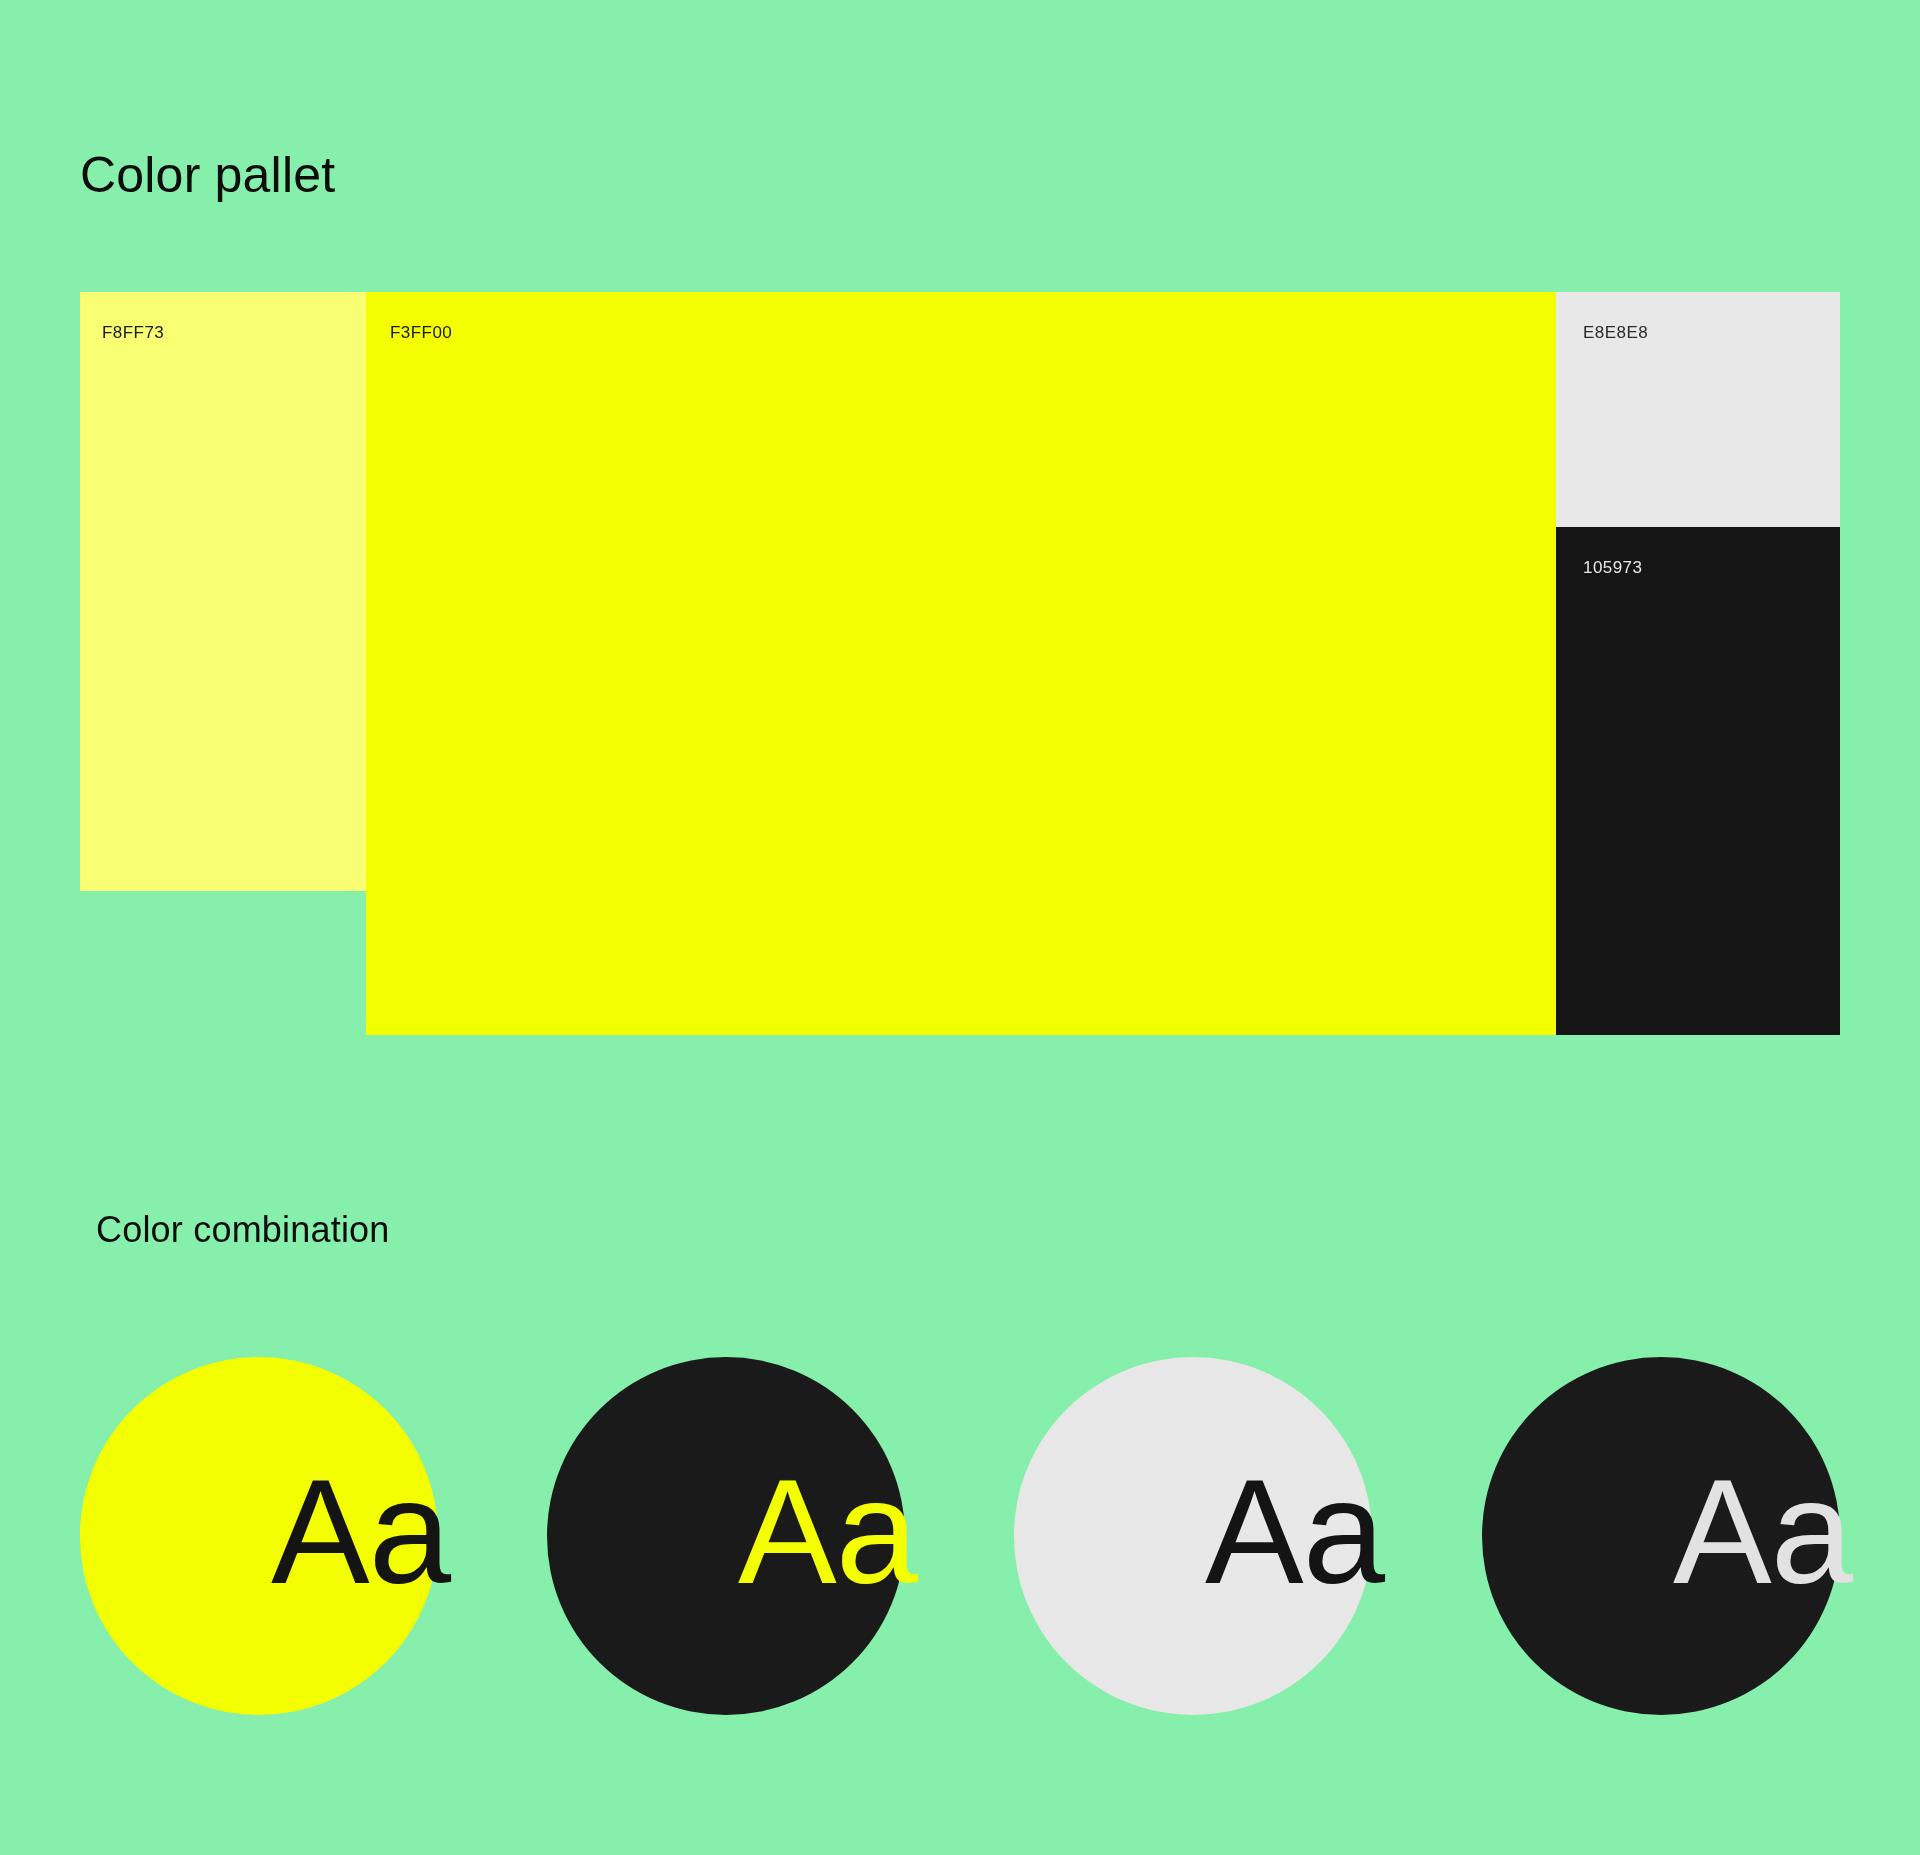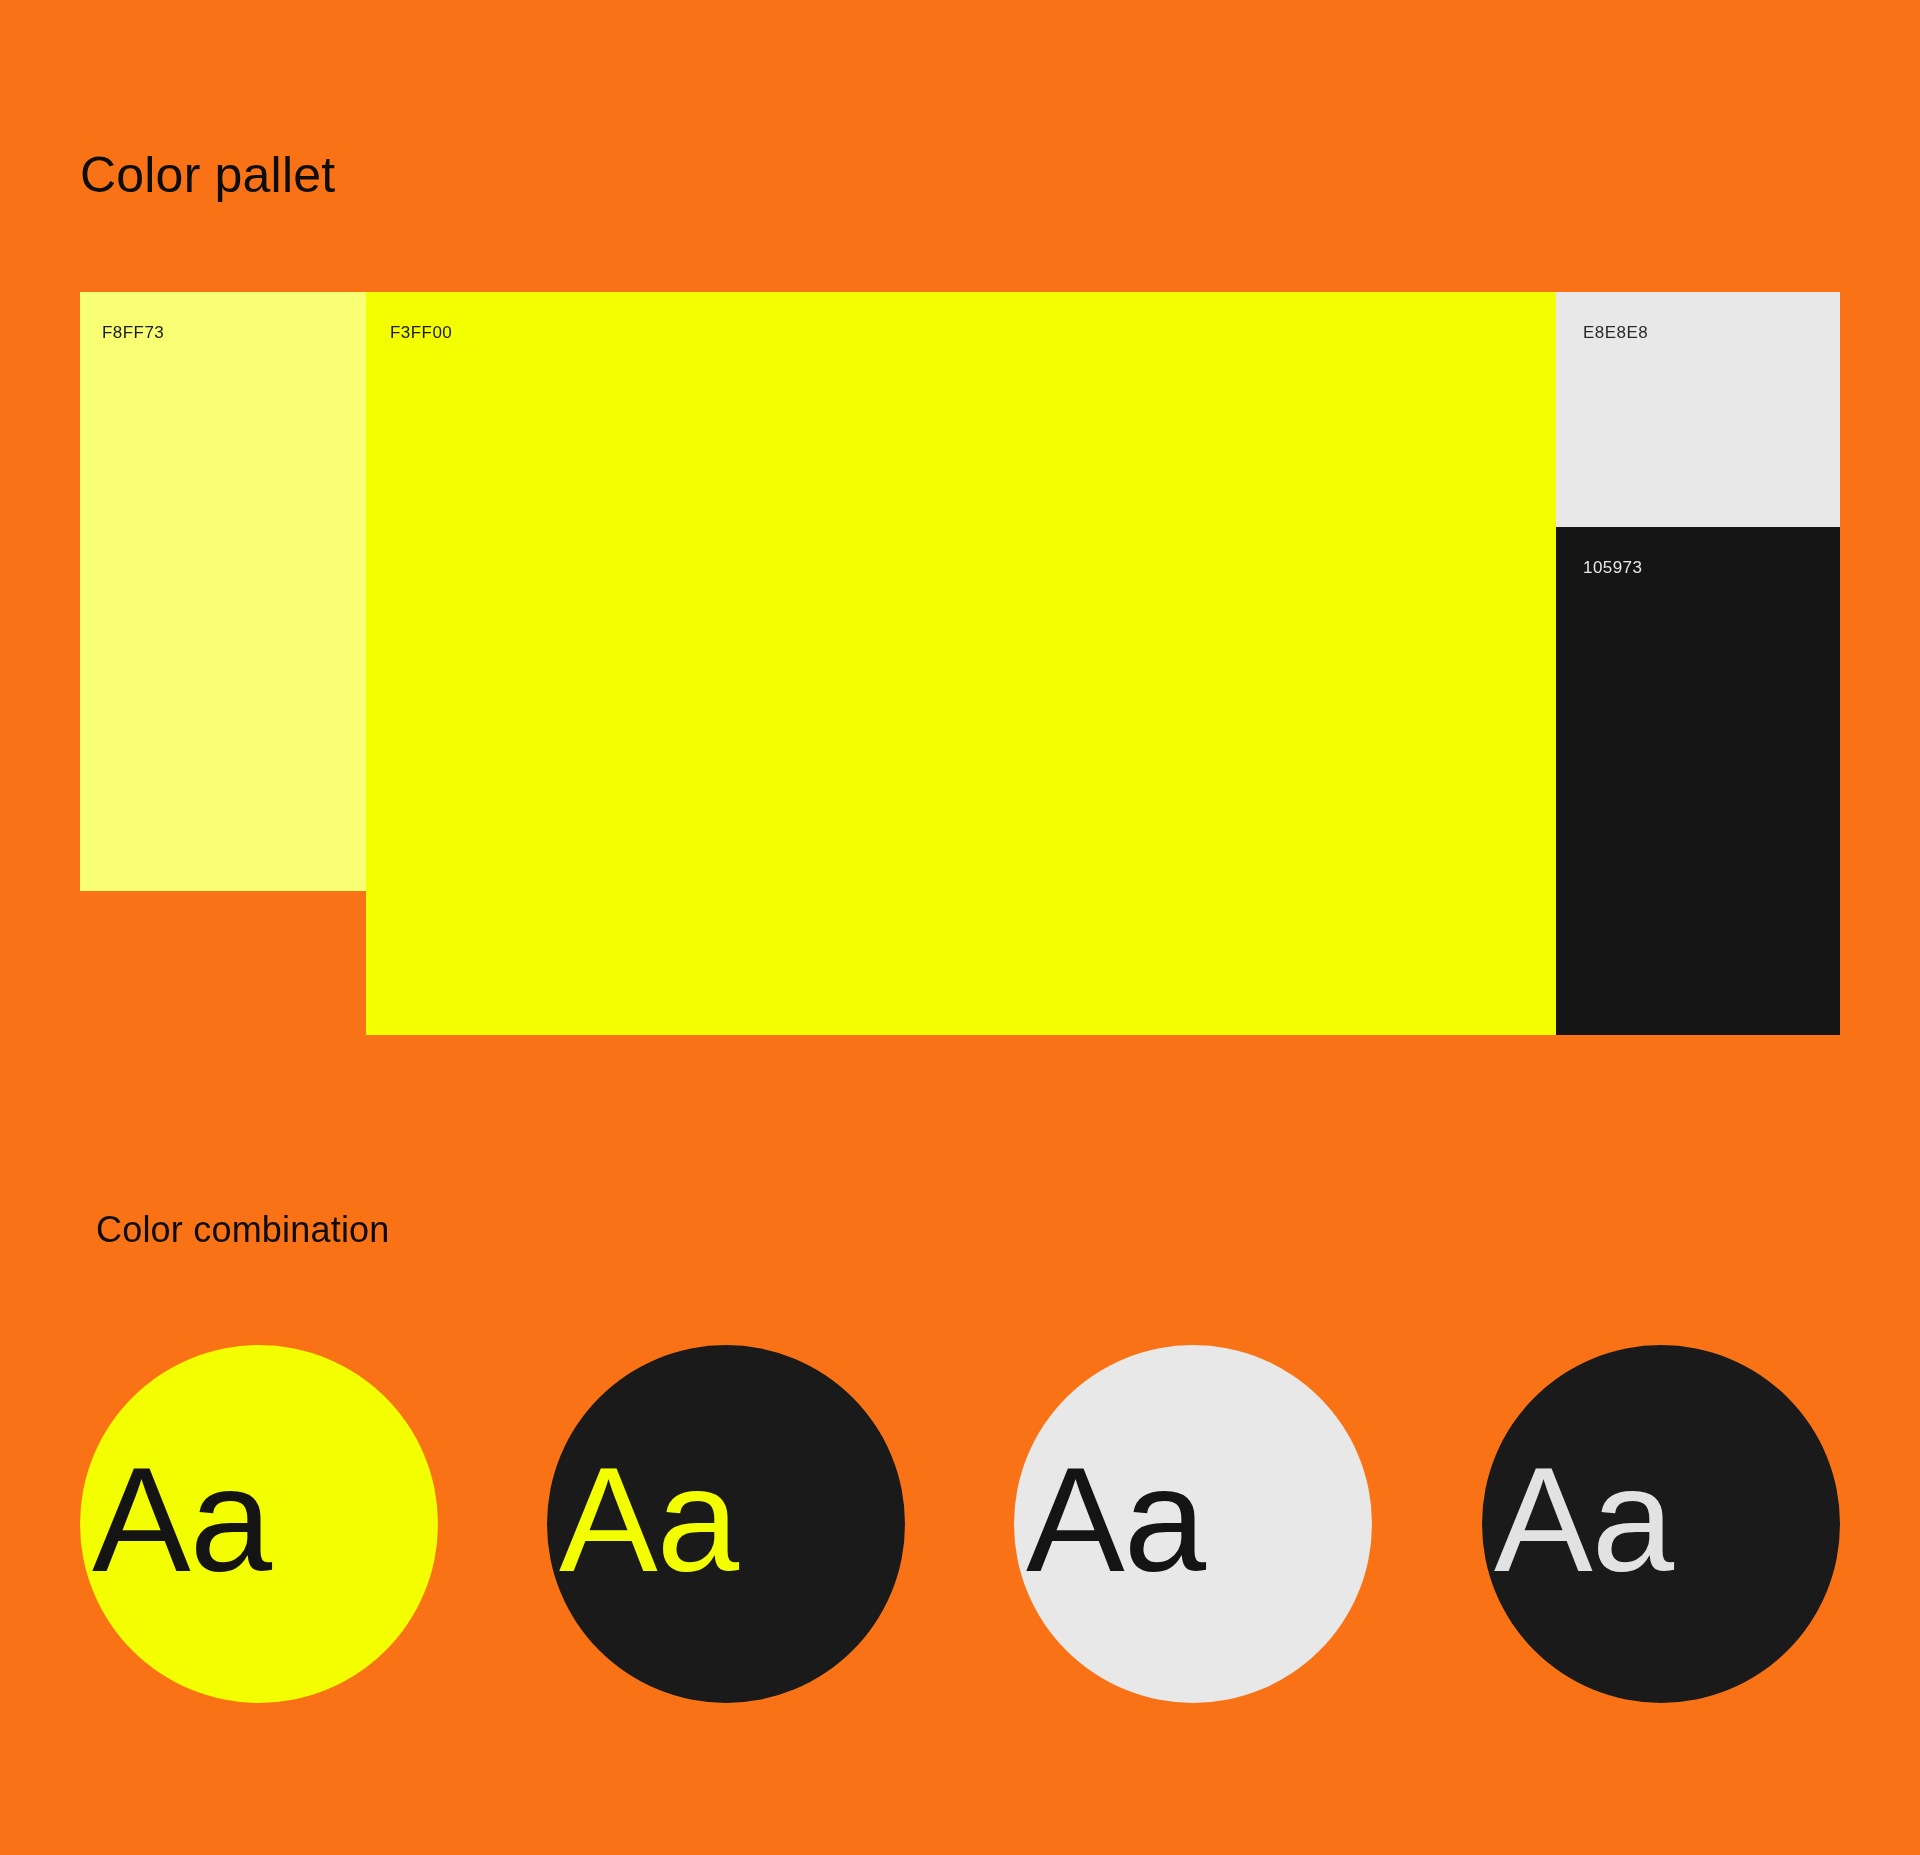--- a/index.html
+++ b/index.html
@@ -97,47 +97,47 @@
   
   .combination {
     position: absolute;
     left: 80px;
     top: 1345px;
     width: 1760px;
     height: 360px;
   }
   .combo-circle {
     position: absolute;
-    top: 0px;
+    top: 12px;
     width: 358px;
     height: 358px;
     border-radius: 50%;
     display: flex;
     align-items: center;
-    justify-content: flex-start;
+    justify-content: flex-end;
   }
   .combo-circle:nth-of-type(1) { left: 0px; }
   .combo-circle:nth-of-type(2) { left: 467px; }
   .combo-circle:nth-of-type(3) { left: 934px; }
   .combo-circle:nth-of-type(4) { left: 1402px; }
 
   .combo-aa {
     font-family: "Liberation Sans", sans-serif;
     font-weight: 400;
     font-size: 148px;
     line-height: 148px;
     letter-spacing: -1px;
     transform: translate(12px, -4px);
     user-select: none;
   }
 </style>
 </head>
 <body style="background: rgb(255, 255, 255);">
 
-<div class="page" style="width: 1920px; height: 1855px; background: #f97316;">
+<div class="page" style="width: 1920px; height: 1855px; background: #86efac;">
 
   <h1 class="section-title title-pallet">Color pallet</h1>
 
   <div class="palette">
 
     <div class="swatch sw-light-yellow" style="background-color: rgb(248, 255, 115);">
       <span class="swatch-label" style="color: rgb(26, 26, 26);">F8FF73</span>
     </div>
 
     <div class="swatch sw-yellow" style="background-color: rgb(243, 255, 0);">

